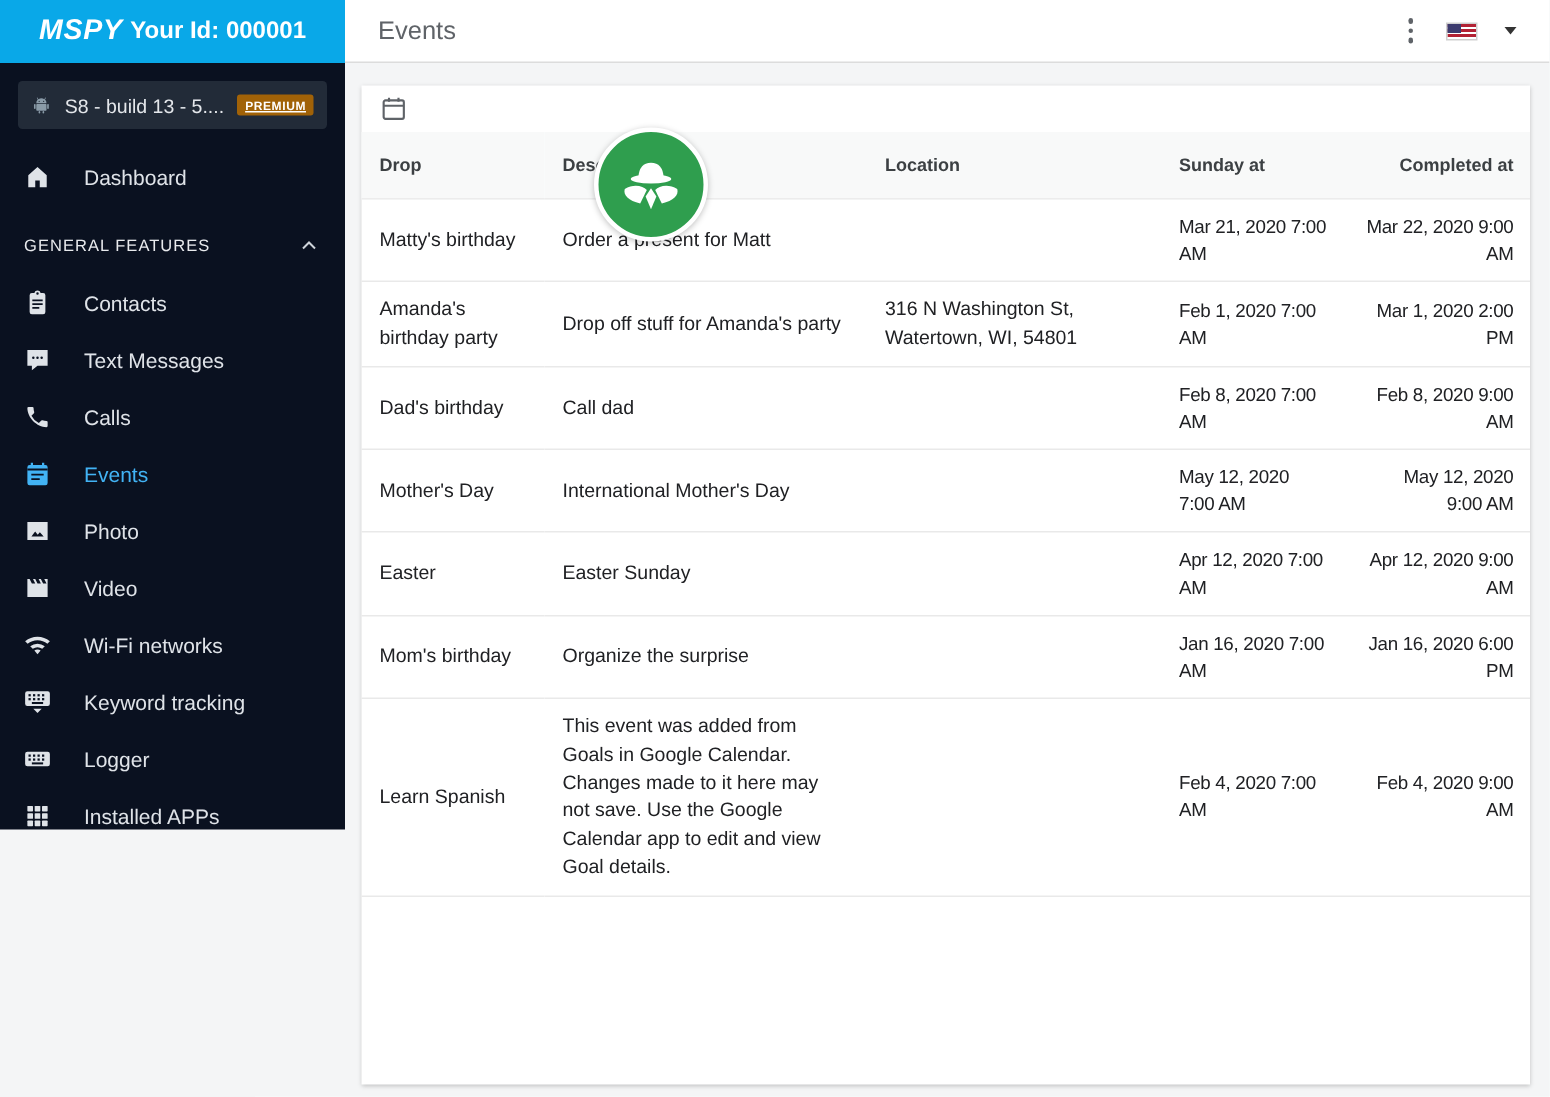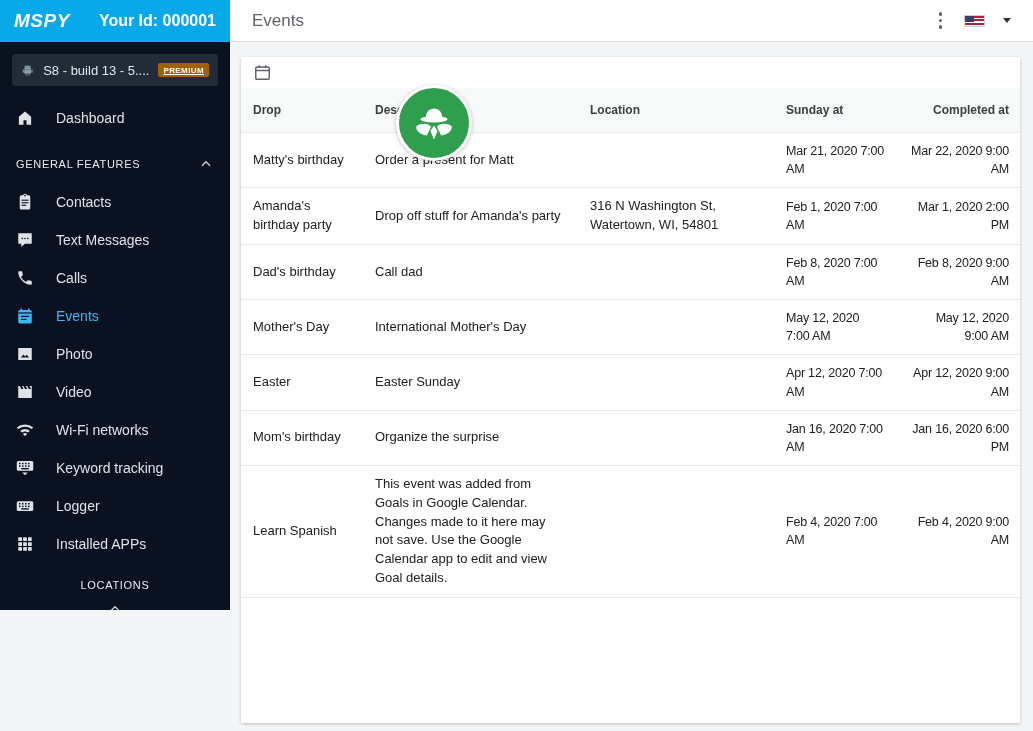--- a/index.html
+++ b/index.html
@@ -3,40 +3,40 @@
 <meta charset="utf-8">
 <style>
   * { margin:0; padding:0; box-sizing:border-box; }
   html,body { width:1033px; height:731px; overflow:hidden; background:#f4f5f6;
               font-family:"Liberation Sans", sans-serif; }
   .app { position:relative; width:1033px; height:731px; }
 
   
   .brandbar { position:absolute; left:0; top:0; width:230px; height:42px;
               background:#09a8e8; display:flex; align-items:center;
-              justify-content:space-between; padding:0 14px; z-index:5; }
+              justify-content:space-between; padding:0 26px; z-index:5; }
   .logo { color:#fff; font-weight:800; font-style:italic; font-size:19px; letter-spacing:.5px; }
   .your-id { color:#fff; font-weight:700; font-size:16px; }
 
   
   .topbar { position:absolute; left:230px; top:0; width:803px; height:42px;
             background:#fff; border-bottom:1px solid #dcdcdc;
             display:flex; align-items:center; padding:0 22px; z-index:4; }
   .page-title { color:#5f6368; font-size:17px; }
   .topbar-right { margin-left:auto; display:flex; align-items:center; gap:18px; }
   .kebab { display:flex; flex-direction:column; gap:3px; padding:4px; cursor:pointer; }
   .kebab i { width:3.5px; height:3.5px; border-radius:50%; background:#5f6368; }
   .flag { position:relative; width:21px; height:12px; border:1px solid #cfcfcf;
           background:repeating-linear-gradient(180deg,#b22234 0 1.72px,#ffffff 1.72px 3.44px); }
   .flag .canton { position:absolute; left:0; top:0; width:9px; height:6.5px; background:#3c3b6e; }
   .caret { width:0; height:0; border-left:4.5px solid transparent; border-right:4.5px solid transparent;
            border-top:5px solid #333; }
 
   
-  .sidebar { position:absolute; left:0; top:42px; width:230px; height:568px;
+  .sidebar { position:absolute; left:0; top:42px; width:230px; height:511px;
              background:#0a1120; overflow:hidden; color:#dfe3e8; }
   .device { margin:12px 12px 0 12px; height:32px; background:#222b38; border-radius:3px;
             display:flex; align-items:center; gap:9px; padding:0 9px; cursor:pointer; }
   .device-name { font-size:13px; color:#e4e7eb; white-space:nowrap; }
   .badge { background:#a16207; color:#fff; font-size:8px; font-weight:700;
            padding:2.5px 5px; border-radius:2px; letter-spacing:.4px;text-decoration:underline; }
   .nav { margin-top:13px; }
   .nav-item { display:flex; align-items:center; height:38px; padding-left:16px; gap:22px;
               cursor:pointer; font-size:14px; color:#dfe3e8; }
   .nav-item svg { width:18px; height:18px; fill:#dfe3e8; flex:0 0 18px; }

